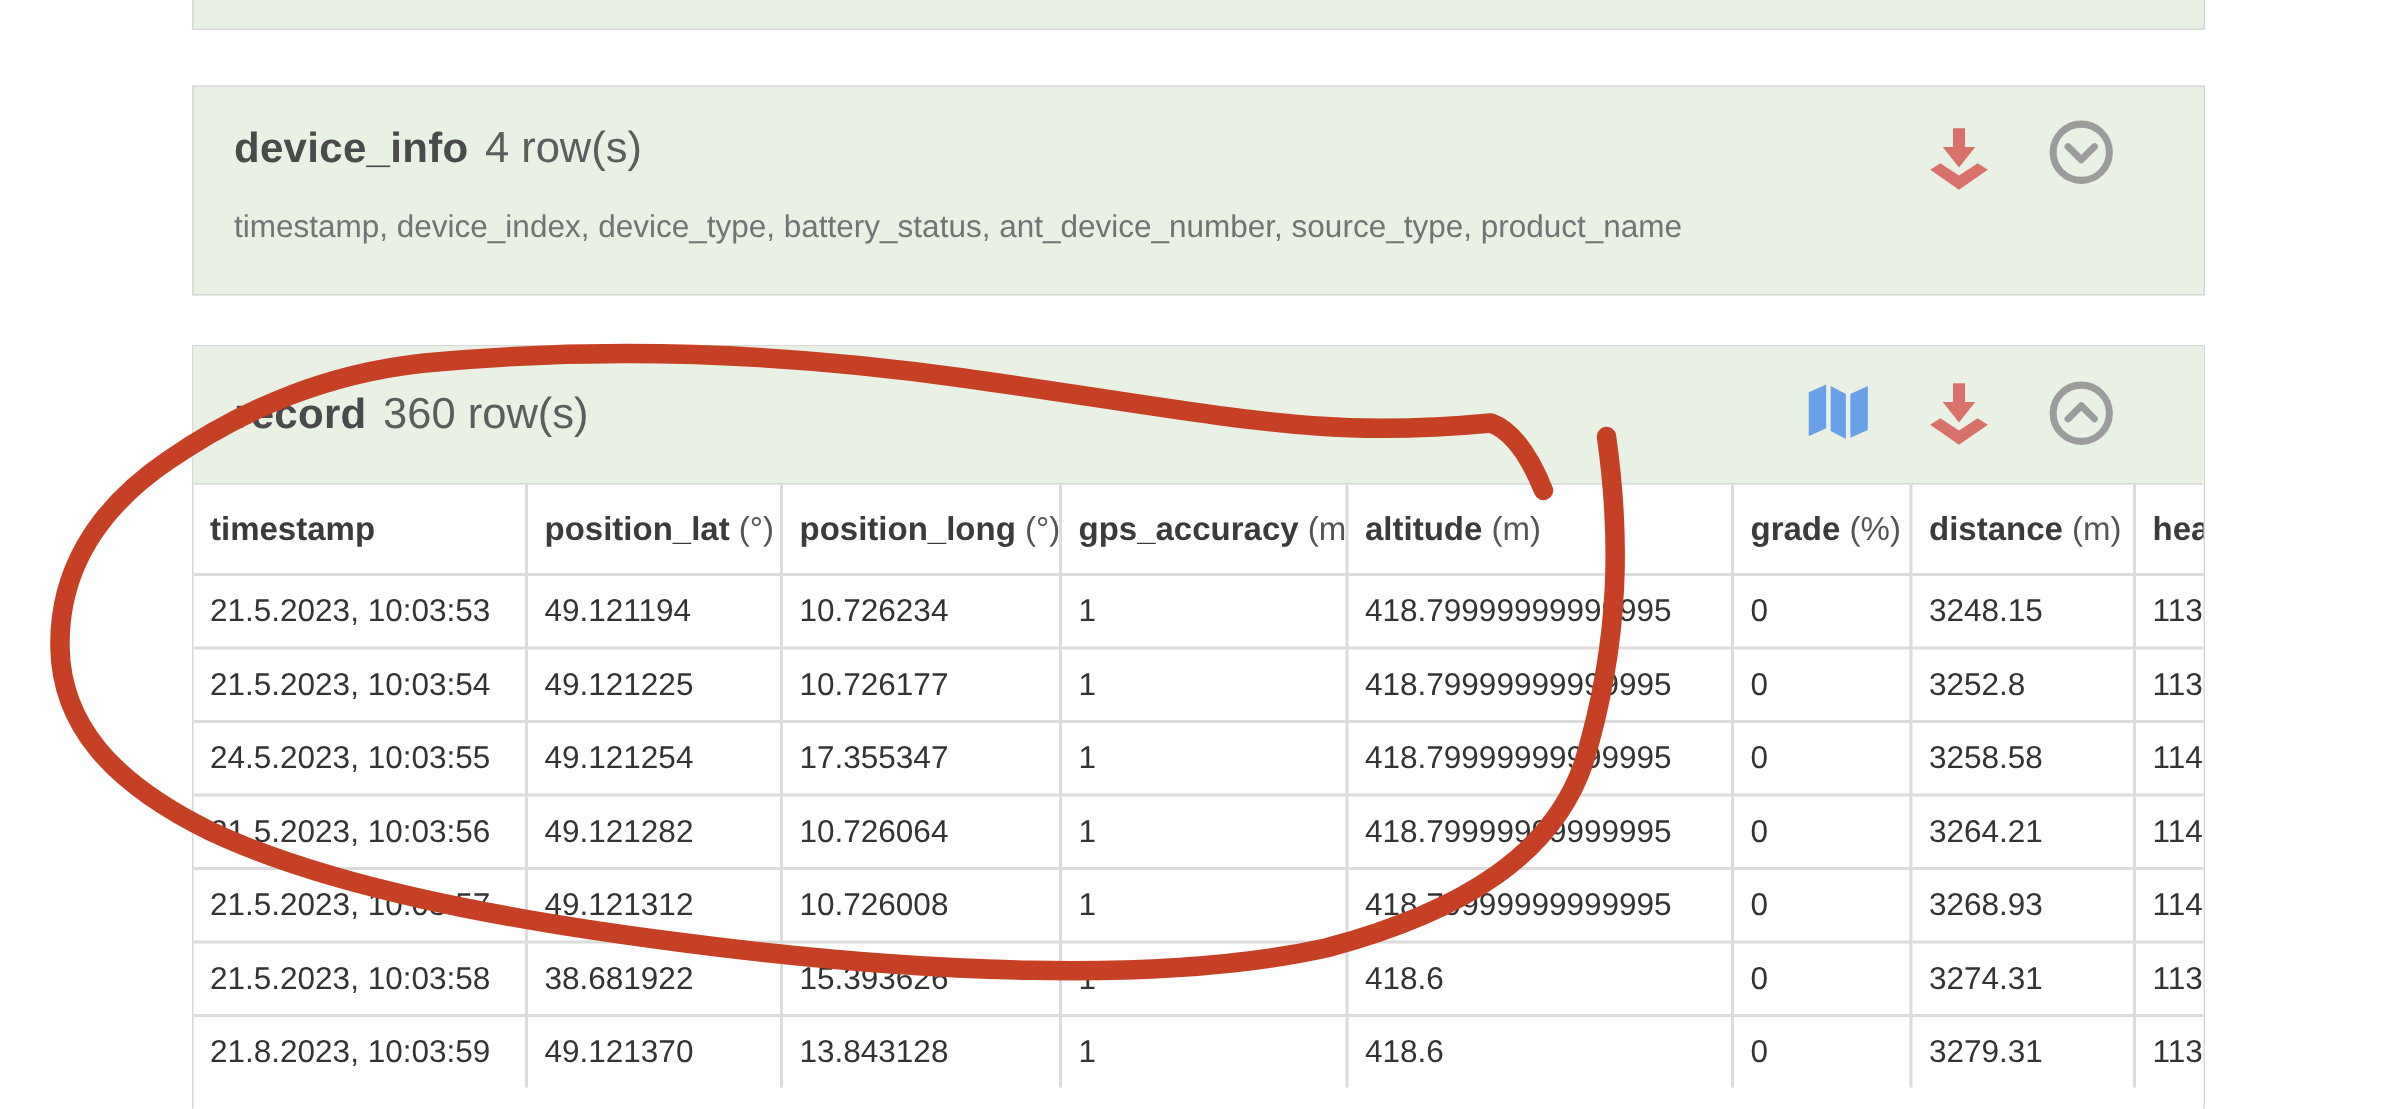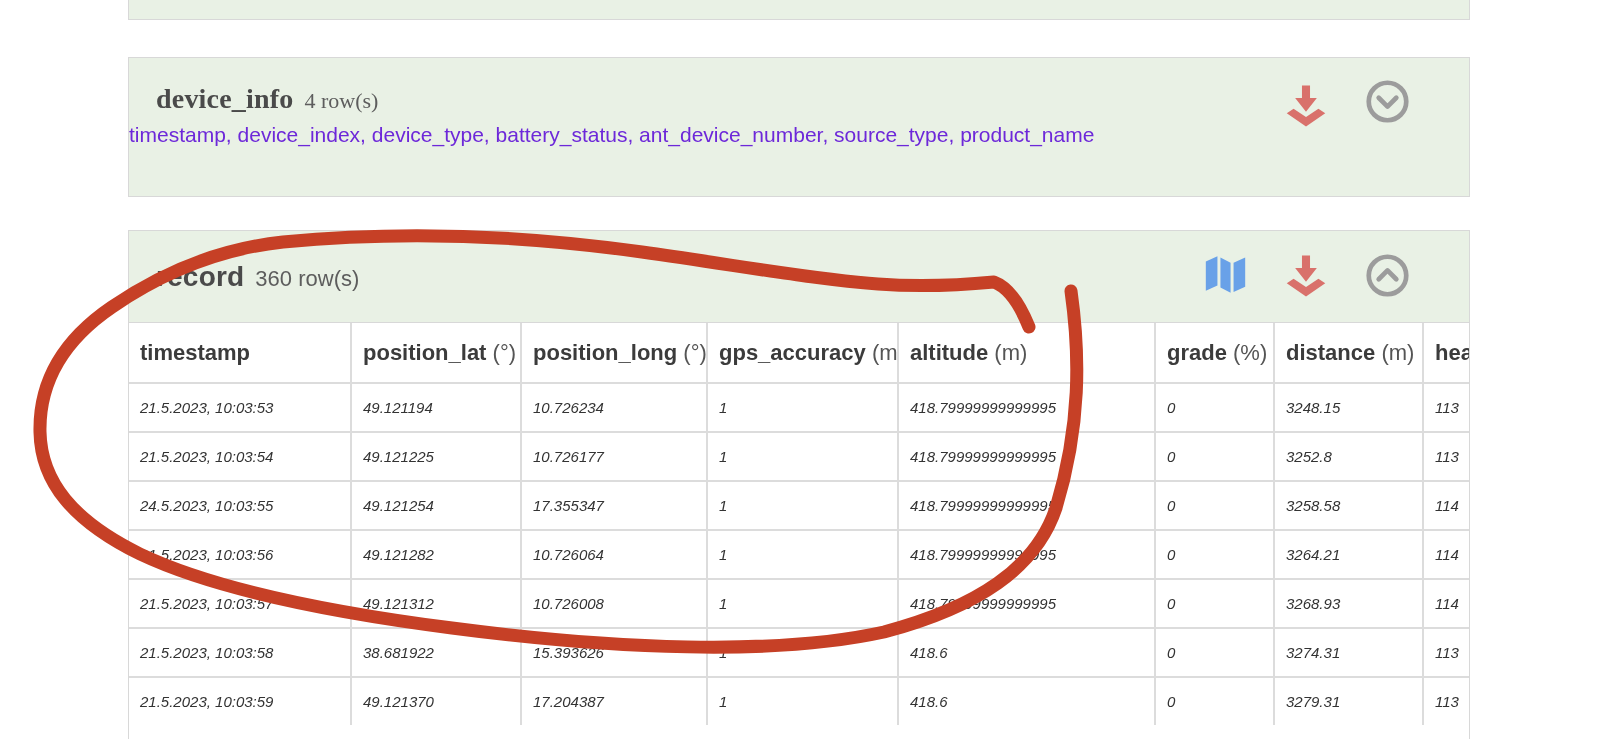--- a/index.html
+++ b/index.html
@@ -9,24 +9,24 @@
   }
   .panel {
     position:absolute; left:128px; width:1342px; box-sizing:border-box;
     background:#e9f1e5; border:1px solid #d8d8d8;
   }
   #top-strip { top:-11px; height:31px; }
   #device-panel { top:57px; height:140px; }
   #record-panel { top:230px; height:562px; background:#ffffff; overflow:hidden; }
 
   .title-row { display:flex; align-items:baseline; gap:11px; }
-  #device-panel .title-row { padding:25px 0 0 27px;font-family:Liberation Serif, serif; }
+  #device-panel .title-row { padding:25px 0 0 27px; }
   .panel-title { font-size:28px; font-weight:bold; color:#4a4a4a; letter-spacing:0.2px; }
-  .panel-count { font-size:22px; color:#5d5d5d; }
-  .columns-summary { margin-top:8px; font-size:21px; color:#6d28d9; }
+  .panel-count { font-size:29px; color:#5d5d5d; }
+  .columns-summary { margin-top:24px; padding-left:27px; font-size:21px; color:#737373; }
 
   .record-header {
     height:92px; background:#e9f1e5; border-bottom:1px solid #d8d8d8;
     display:flex; align-items:center; padding-left:27px; box-sizing:border-box; position:relative;
   }
 
   .icon-btn {
     position:absolute; margin:0; padding:0; border:none; background:transparent; cursor:pointer;
   }
   .icon-btn svg { display:block; }
@@ -38,21 +38,21 @@
 
   table#rec-table {
     border-collapse:collapse; border-style:hidden; table-layout:fixed; width:1414px;
   }
   #rec-table th, #rec-table td {
     border:2px solid #dcdcdc; text-align:left; padding:0 0 0 11px;
     white-space:nowrap; overflow:hidden;
   }
   #rec-table th { height:59px; font-size:22px; font-weight:bold; color:#3b3b3b; }
   #rec-table th .col-unit { font-weight:normal; color:#555555; }
-  #rec-table td { height:47px; font-size:15px; color:#333333;font-style:italic; }
+  #rec-table td { height:47px; font-size:21px; color:#333333; }
 
   #annotation-overlay {
     position:absolute; left:0; top:0; width:1600px; height:739px;
     pointer-events:none; z-index:50;
   }
 </style>
 </head>
 <body>
 
 <div class="panel" id="top-strip"></div>
@@ -184,23 +184,23 @@
           <td>21.5.2023, 10:03:58</td>
           <td>38.681922</td>
           <td>15.393626</td>
           <td>1</td>
           <td>418.6</td>
           <td>0</td>
           <td>3274.31</td>
           <td>113</td>
         </tr>
         <tr>
-          <td>21.5.2023, 10:03:59</td>
+          <td>21.8.2023, 10:03:59</td>
           <td>49.121370</td>
-          <td>17.204387</td>
+          <td>13.843128</td>
           <td>1</td>
           <td>418.6</td>
           <td>0</td>
           <td>3279.31</td>
           <td>113</td>
         </tr>
       </tbody>
   </table>
 </div>
 

